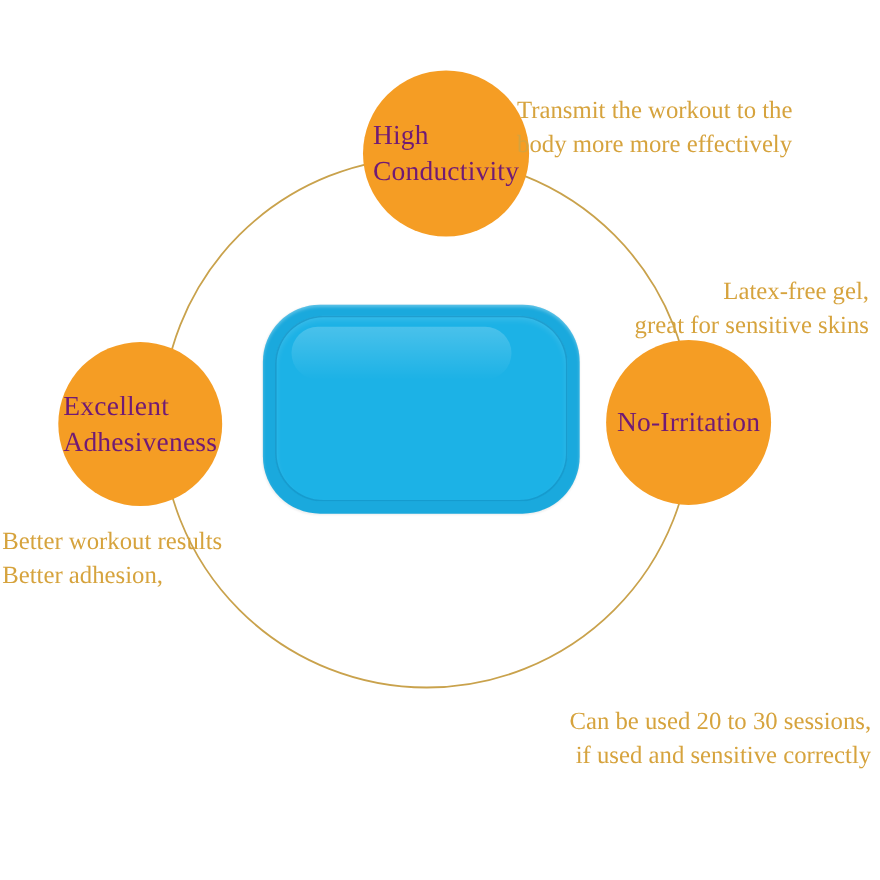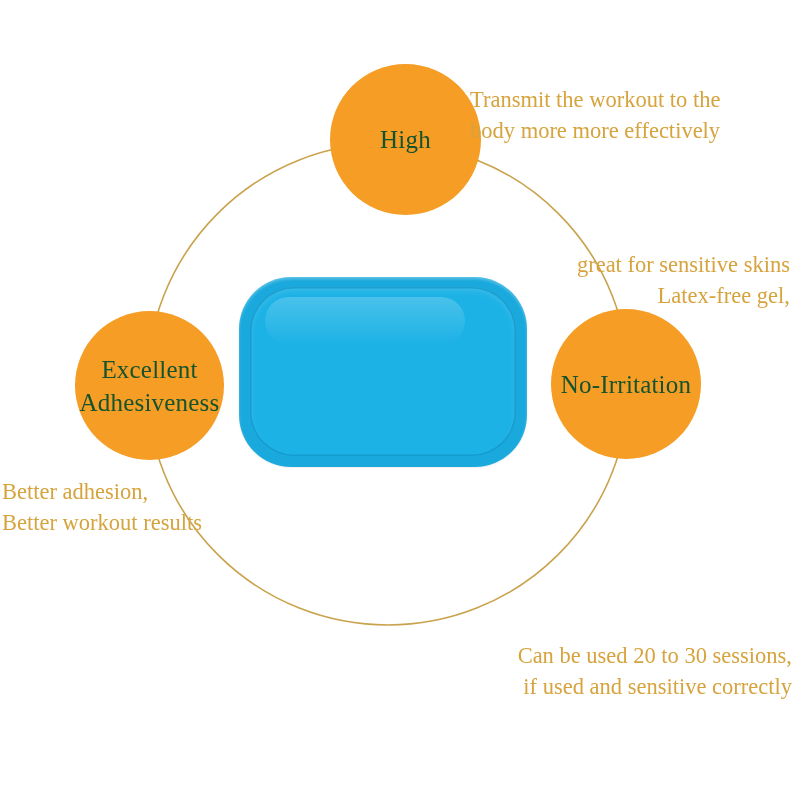--- a/index.html
+++ b/index.html
@@ -63,31 +63,31 @@
   
   .bubble {
     position: absolute;
     border-radius: 50%;
     background: #f59d24;
     display: flex;
     align-items: center;
     justify-content: center;
   }
   .bubble-label {
-    color: #14532d;
-    text-align: center;
+    color: #701a75;
+    text-align: left;
     font-size: 25px;
     line-height: 1.32;
     white-space: nowrap;
     letter-spacing: 0.2px;
   }
   .bubble-label .l2 { display: block; }
 
   #bubble-conductivity { left: 330px; top: 64px;  width: 151px; height: 151px; }
-  #bubble-adhesiveness { left: 75px;  top: 311px; width: 149px; height: 149px; }
+  #bubble-adhesiveness { left: 53px;  top: 311px; width: 149px; height: 149px; }
   #bubble-irritation   { left: 551px; top: 309px; width: 150px; height: 150px; }
   #bubble-reusable     { left: 324px; top: 547px; width: 152px; height: 152px; }
 
   
   .caption {
     position: absolute;
     color: #d6a33d;
     font-size: 22.5px;
     line-height: 1.37;
     white-space: nowrap;
@@ -109,46 +109,47 @@
   </svg>
 
   <div class="gel-pad">
     <div class="gel-pad-inner"></div>
     <div class="gel-pad-sheen"></div>
   </div>
 
   <div class="bubble" id="bubble-conductivity">
     <div class="bubble-label">
       <span class="l1">High</span>
+      <span class="l2">Conductivity</span>
     </div>
   </div>
   <div class="caption" id="caption-conductivity">
     <span>Transmit the workout to the</span>
     <span>body more more effectively</span>
   </div>
 
   <div class="bubble" id="bubble-irritation">
     <div class="bubble-label">
       <span class="l1">No-Irritation</span>
     </div>
   </div>
   <div class="caption" id="caption-irritation">
+    <span>Latex-free gel,</span>
     <span>great for sensitive skins</span>
-    <span>Latex-free gel,</span>
   </div>
 
   <div class="caption" id="caption-reusable">
     <span>Can be used 20 to 30 sessions,</span>
     <span>if used and sensitive correctly</span>
   </div>
 
   <div class="bubble" id="bubble-adhesiveness">
     <div class="bubble-label">
       <span class="l1">Excellent</span>
       <span class="l2">Adhesiveness</span>
     </div>
   </div>
   <div class="caption" id="caption-adhesiveness">
+    <span>Better workout results</span>
     <span>Better adhesion,</span>
-    <span>Better workout results</span>
   </div>
 
 </div>
 
 </body></html>

